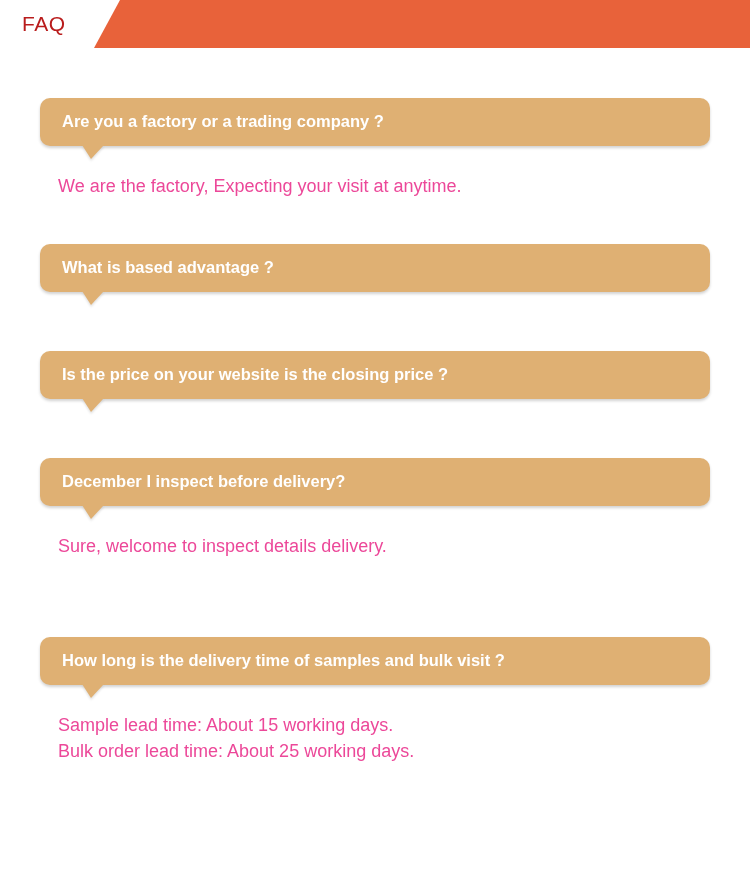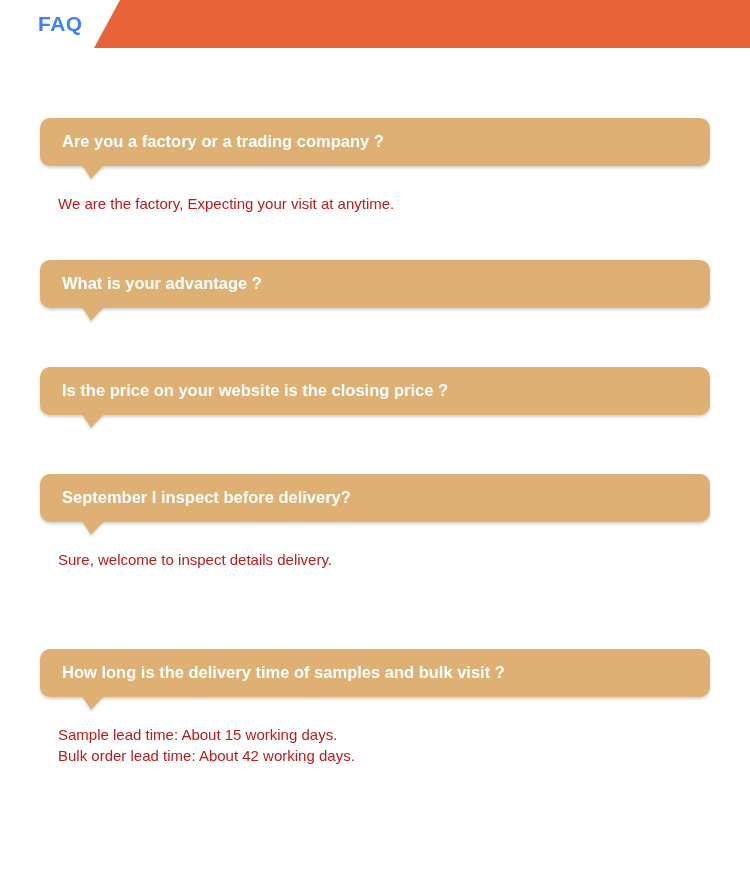--- a/index.html
+++ b/index.html
@@ -29,39 +29,37 @@
     width: 94px;
     height: 48px;
     background: #ffffff;
     display: flex;
     align-items: center;
     padding-left: 22px;
     box-sizing: border-box;
   }
   .faq-header .tab-title {
     font-size: 21px;
-    font-weight: bold;
-    color: #3b82f6;
+    font-weight: normal;
+    color: #b91c1c;
     letter-spacing: 0.5px;
-    margin-left: 16px;
   }
   .faq-header .tab-slant {
     position: absolute;
     left: 94px;
     top: 0;
     width: 0;
     height: 0;
     border-top: 48px solid #ffffff;
     border-right: 26px solid transparent;
   }
 
   
   .faq-body {
     padding: 0;
-    margin-top: 20px;
   }
   .faq-item {
     position: relative;
   }
   .question-wrap {
     position: relative;
     margin: 0 40px 0 40px;
   }
   .question {
     position: relative;
@@ -87,22 +85,22 @@
     bottom: -13px;
     width: 0;
     height: 0;
     border-left: 9px solid transparent;
     border-right: 13px solid transparent;
     border-top: 14px solid #dfb073;
     filter: drop-shadow(0 2px 1px rgba(0,0,0,0.12));
   }
   .answer {
     margin: 0 40px 0 58px;
-    color: #b91c1c;
-    font-size: 15px;
+    color: #ec4899;
+    font-size: 18px;
     line-height: 1.45;
     white-space: pre-line;
   }
 
   
   .gap-q1 { padding-top: 50px; }
   .gap-a1 { padding-top: 27px; }
   .gap-q2 { padding-top: 45px; }
   .gap-a2 { padding-top: 27px; }
   .gap-q3 { padding-top: 32px; }
@@ -133,21 +131,21 @@
       <div class="tail"></div>
     </div>
     <div class="gap-a1"></div>
     <div class="answer">We are the factory, Expecting your visit at anytime.</div>
   </div>
 
   <div class="faq-item">
     <div class="gap-q2"></div>
     <div class="question-wrap">
       <div class="question">
-        <span class="question-text"> What is your advantage ?</span>
+        <span class="question-text"> What is based advantage ?</span>
       </div>
       <div class="tail"></div>
     </div>
     <div class="gap-a2"></div>
   </div>
 
   <div class="faq-item">
     <div class="gap-q3"></div>
     <div class="question-wrap">
       <div class="question">
@@ -155,34 +153,34 @@
       </div>
       <div class="tail"></div>
     </div>
     <div class="gap-a3"></div>
   </div>
 
   <div class="faq-item">
     <div class="gap-q4"></div>
     <div class="question-wrap">
       <div class="question">
-        <span class="question-text">September I inspect before delivery?</span>
+        <span class="question-text">December I inspect before delivery?</span>
       </div>
       <div class="tail"></div>
     </div>
     <div class="gap-a4"></div>
     <div class="answer">Sure, welcome to inspect  details delivery.</div>
   </div>
 
   <div class="faq-item">
     <div class="gap-q5"></div>
     <div class="question-wrap">
       <div class="question">
         <span class="question-text">How long is the delivery time of samples and bulk visit ?</span>
       </div>
       <div class="tail"></div>
     </div>
     <div class="gap-a5"></div>
     <div class="answer">Sample lead time: About 15 working days.
-Bulk order lead time: About 42 working days.</div>
+Bulk order lead time: About 25 working days.</div>
   </div>
 
 </div>
 
 </body></html>

